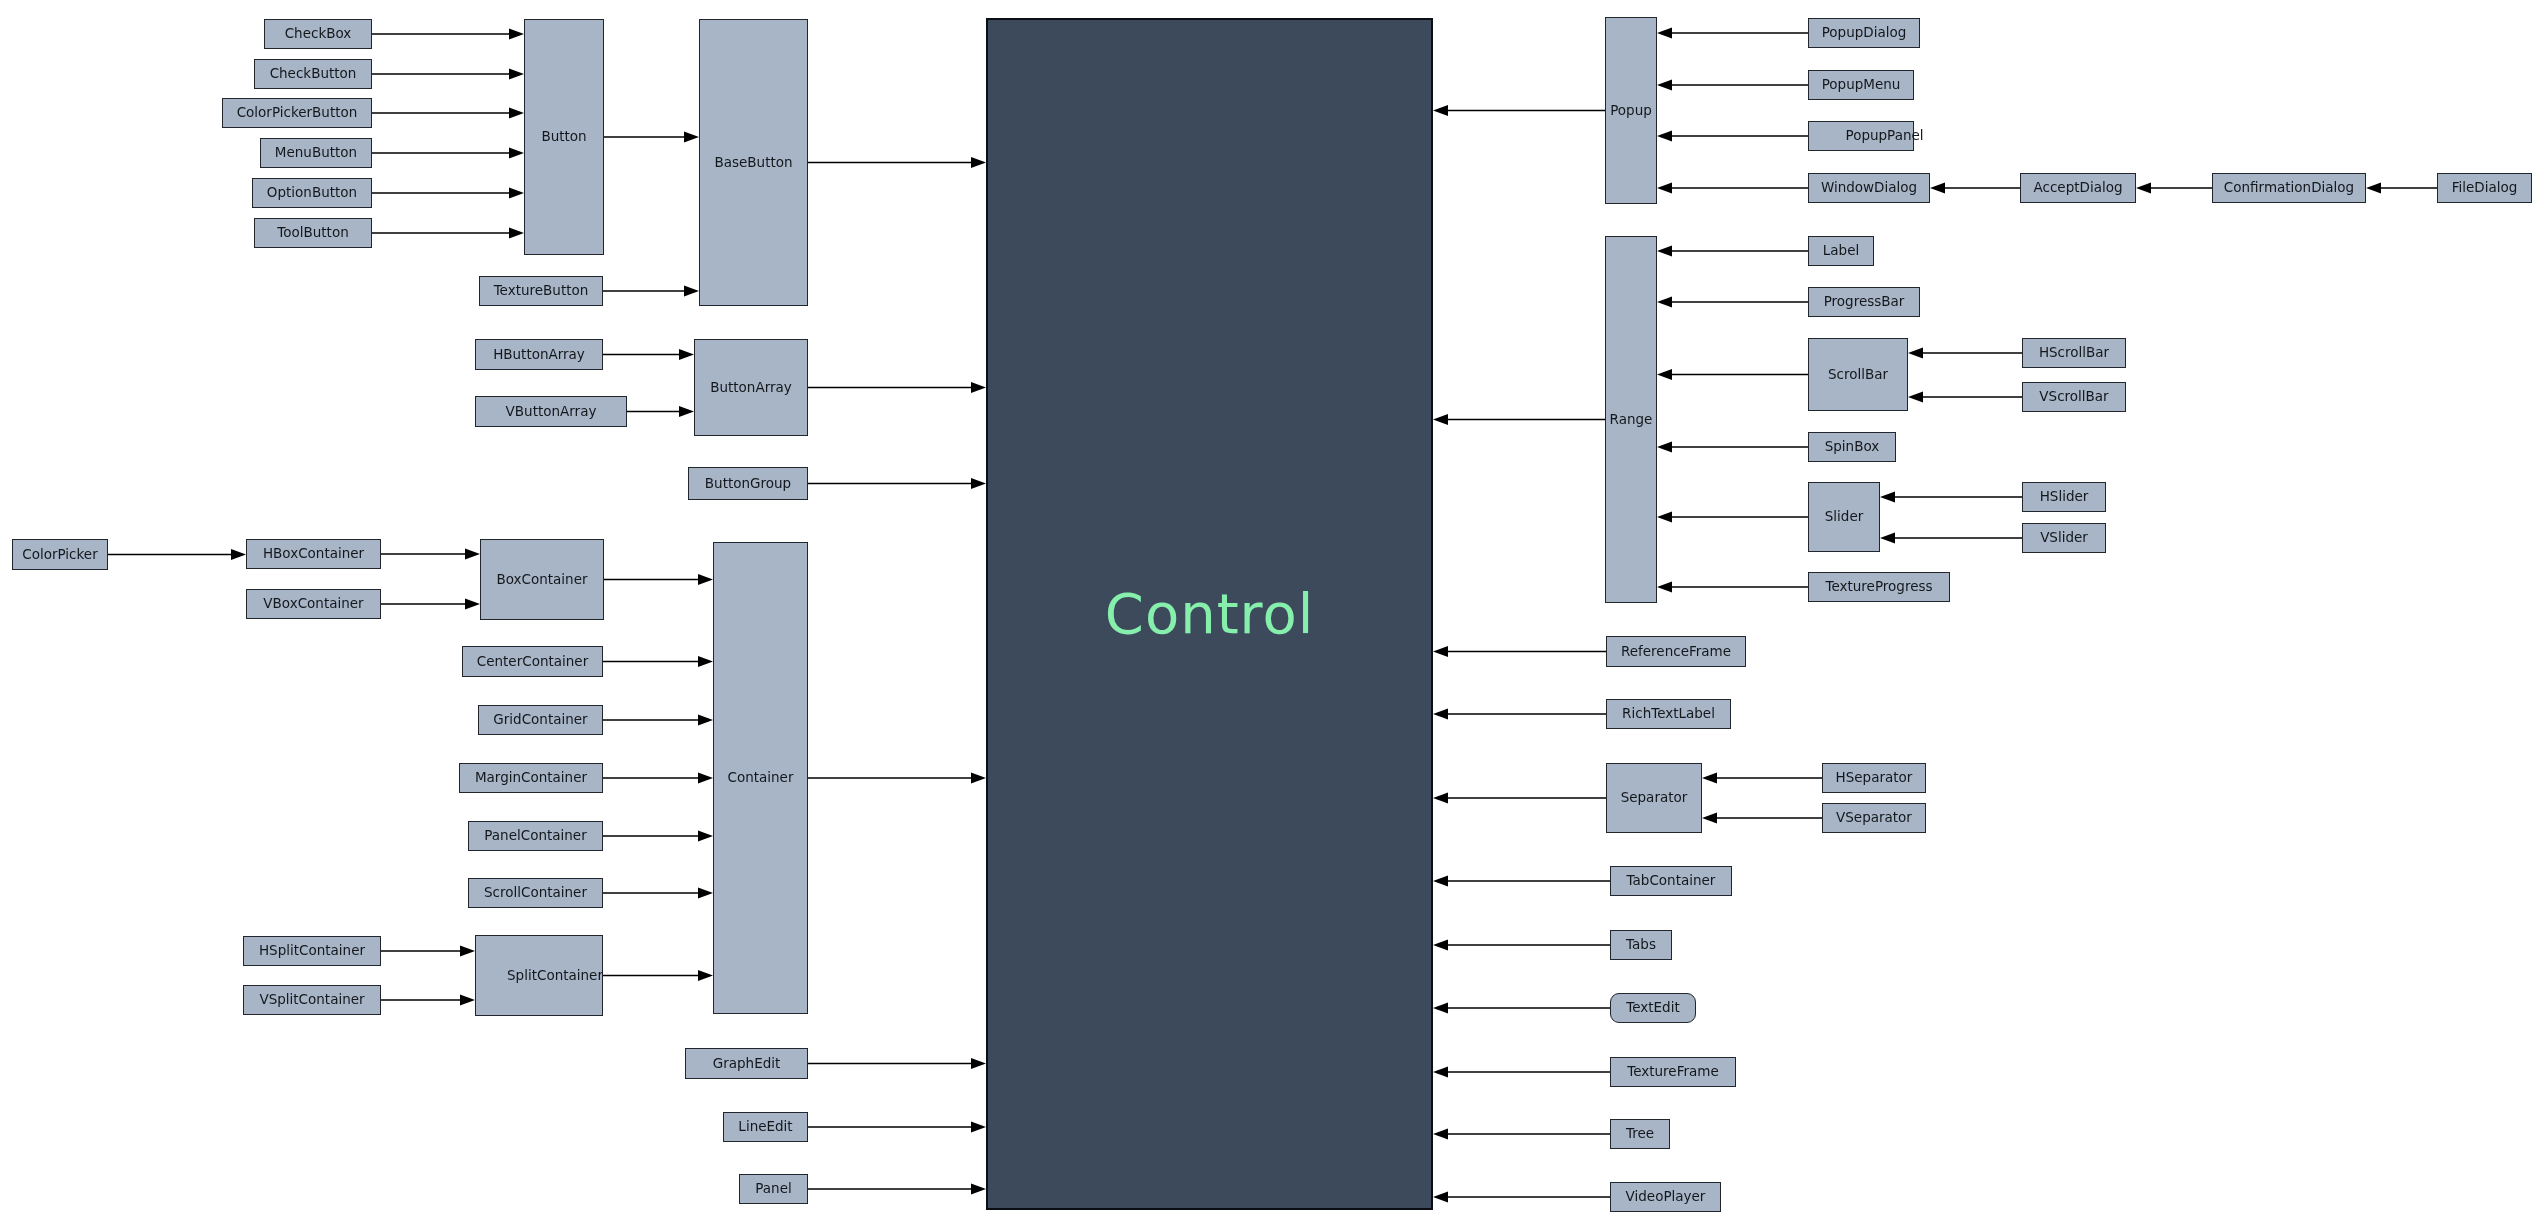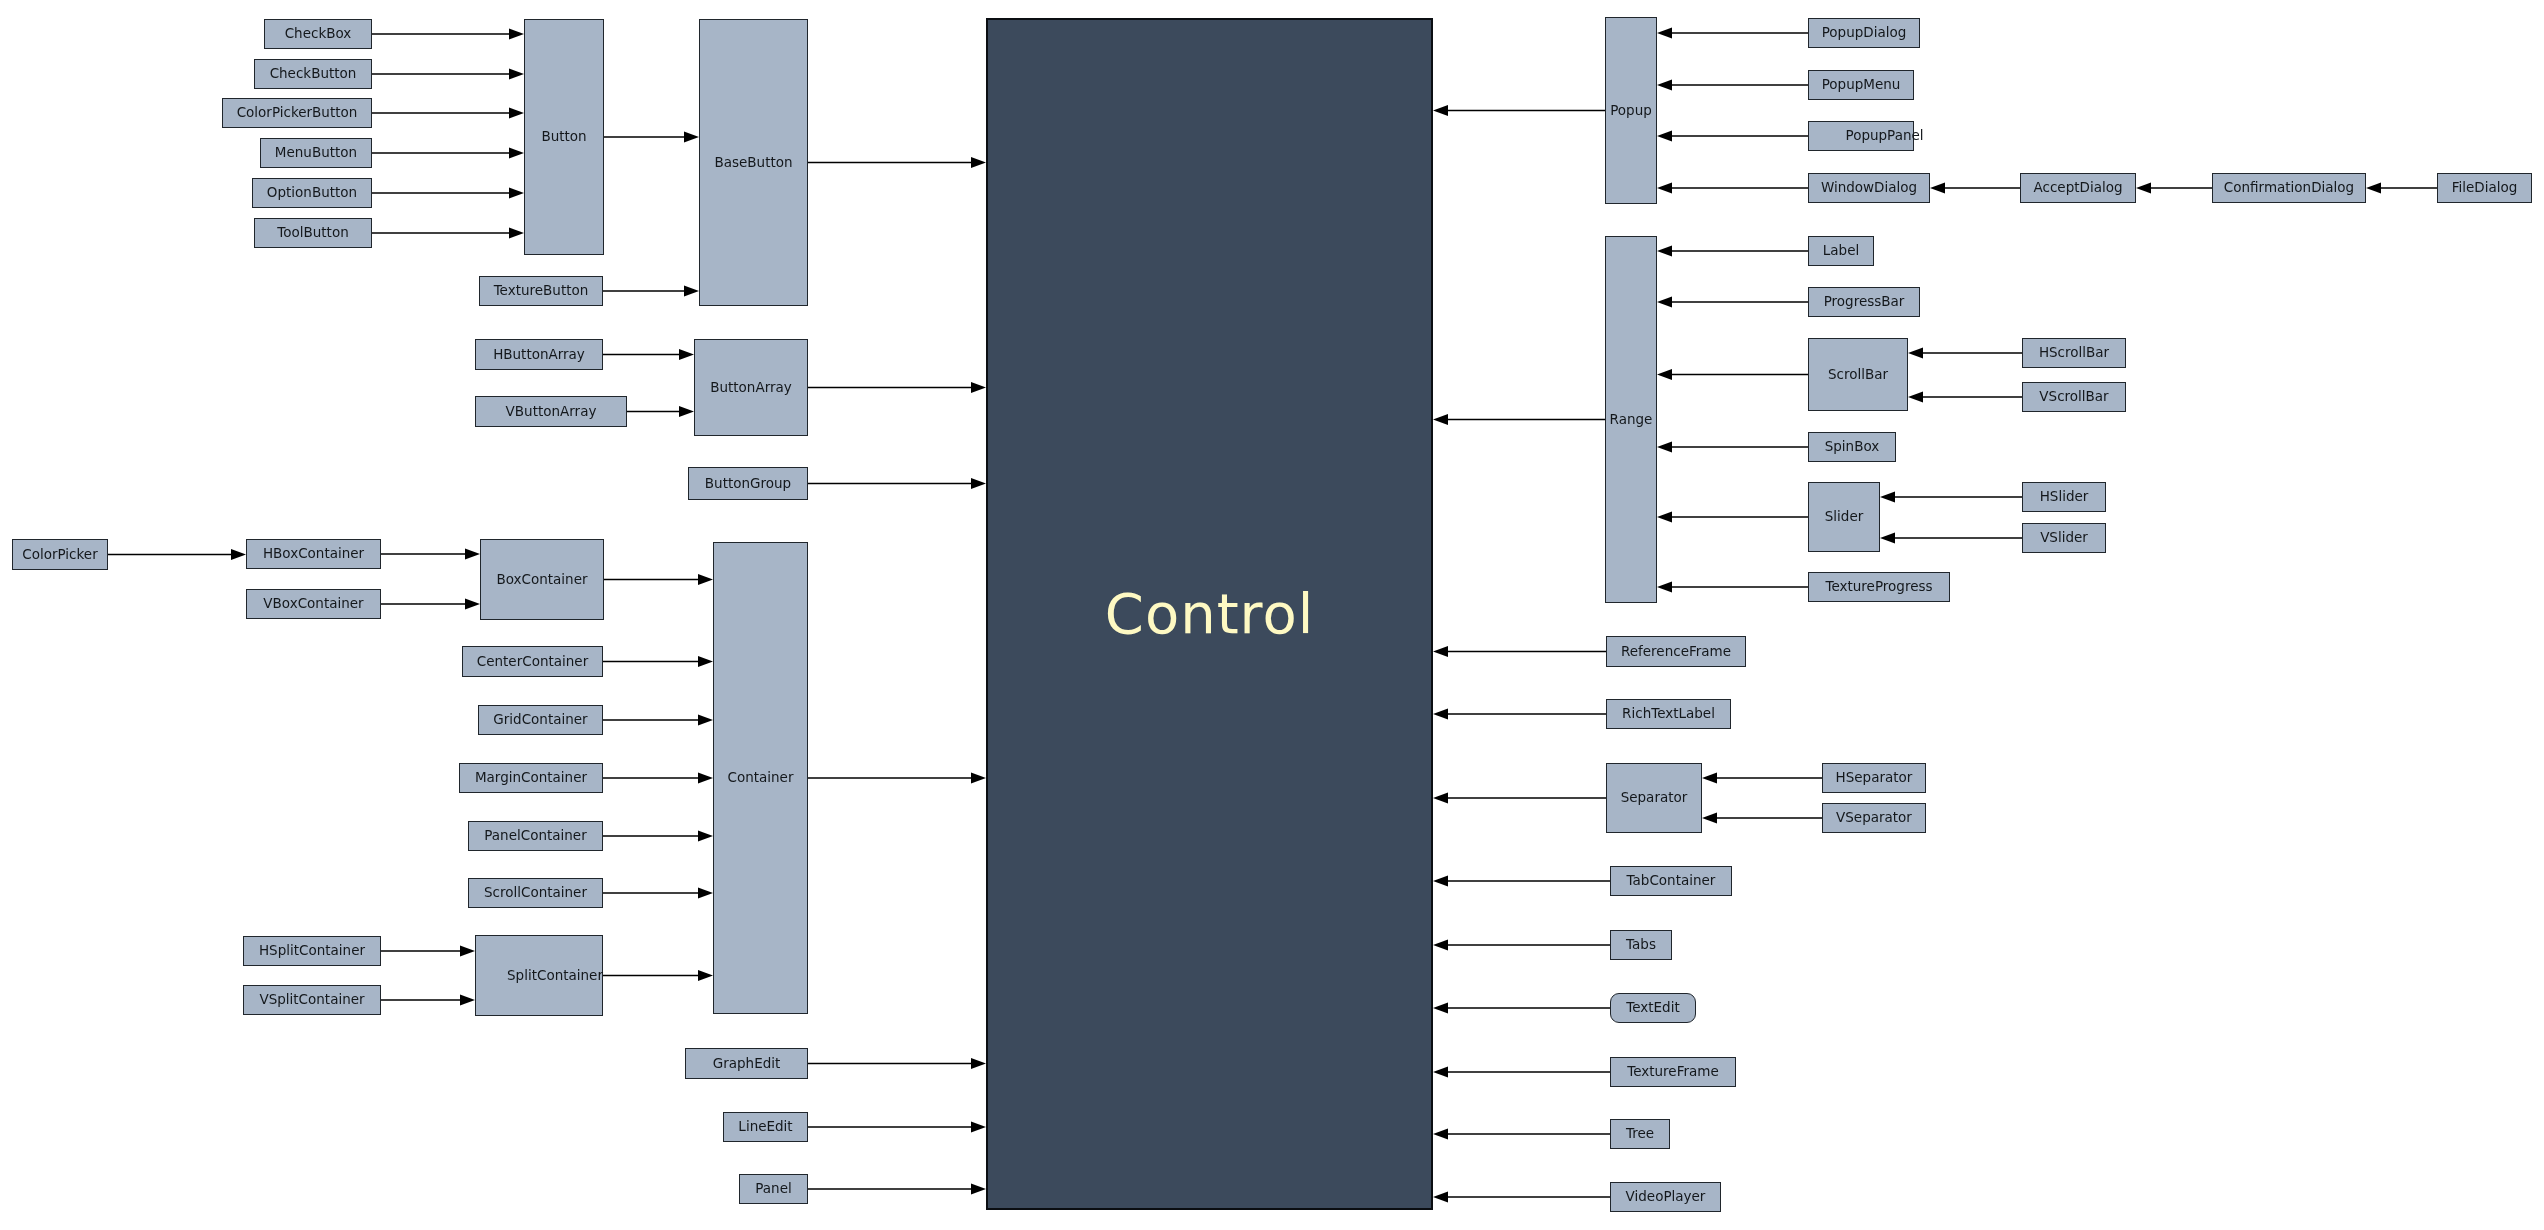--- a/index.html
+++ b/index.html
@@ -38,21 +38,21 @@
     border: 2.5px solid #0b0e12;
   }
   .node.hub .lbl {
     font-size: 56px;
     color: #fafbfc;
     letter-spacing: 1px;
   }
   .edge-line { stroke: #000000; stroke-width: 1.7; }
   .edge-head { fill: #000000; stroke: none; }
 </style>
-<style>.canvas{background:#ffffff}.node{background:#a7b5c7;border-color:#20262c}.node .lbl{color:#14181c}.node.hub{background:#3c4a5c;border-color:#0b0e12}.node.hub .lbl{color:#fef9c3}.edge-line{stroke:#000000}.edge-head{fill:#000000}</style></head>
+<style>.canvas{background:#ffffff}.node{background:#a7b5c7;border-color:#20262c}.node .lbl{color:#14181c}.node.hub{background:#3c4a5c;border-color:#0b0e12}.node.hub .lbl{color:#86efac}.edge-line{stroke:#000000}.edge-head{fill:#000000}</style></head>
 <body>
 
 <div class="canvas">
   <svg class="edges-layer" width="2544" height="1230" viewBox="0 0 2544 1230" xmlns="http://www.w3.org/2000/svg">
       <g>
         <line class="edge-line" x1="372" y1="34" x2="511" y2="34"></line>
         <polygon class="edge-head" points="524,34 509,28.5 509,39.5"></polygon>
       </g>
       <g>
         <line class="edge-line" x1="372" y1="74" x2="511" y2="74"></line>

